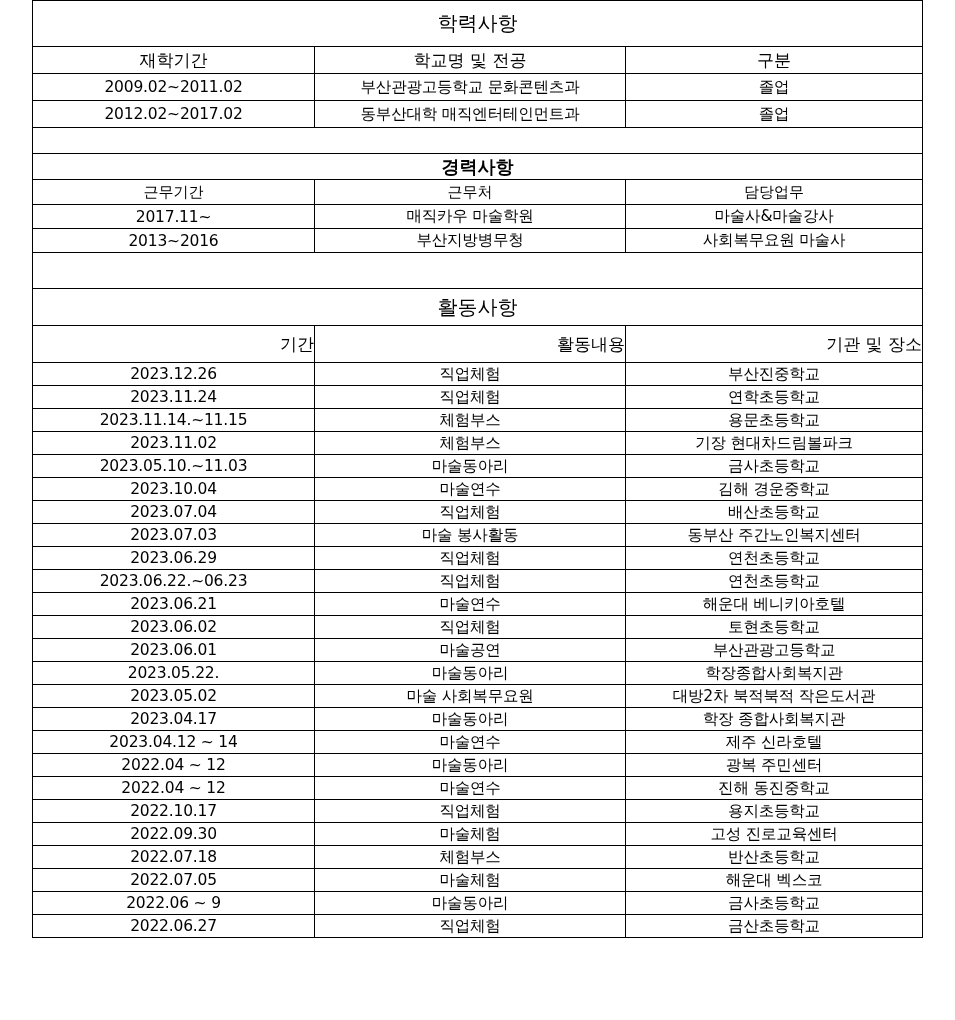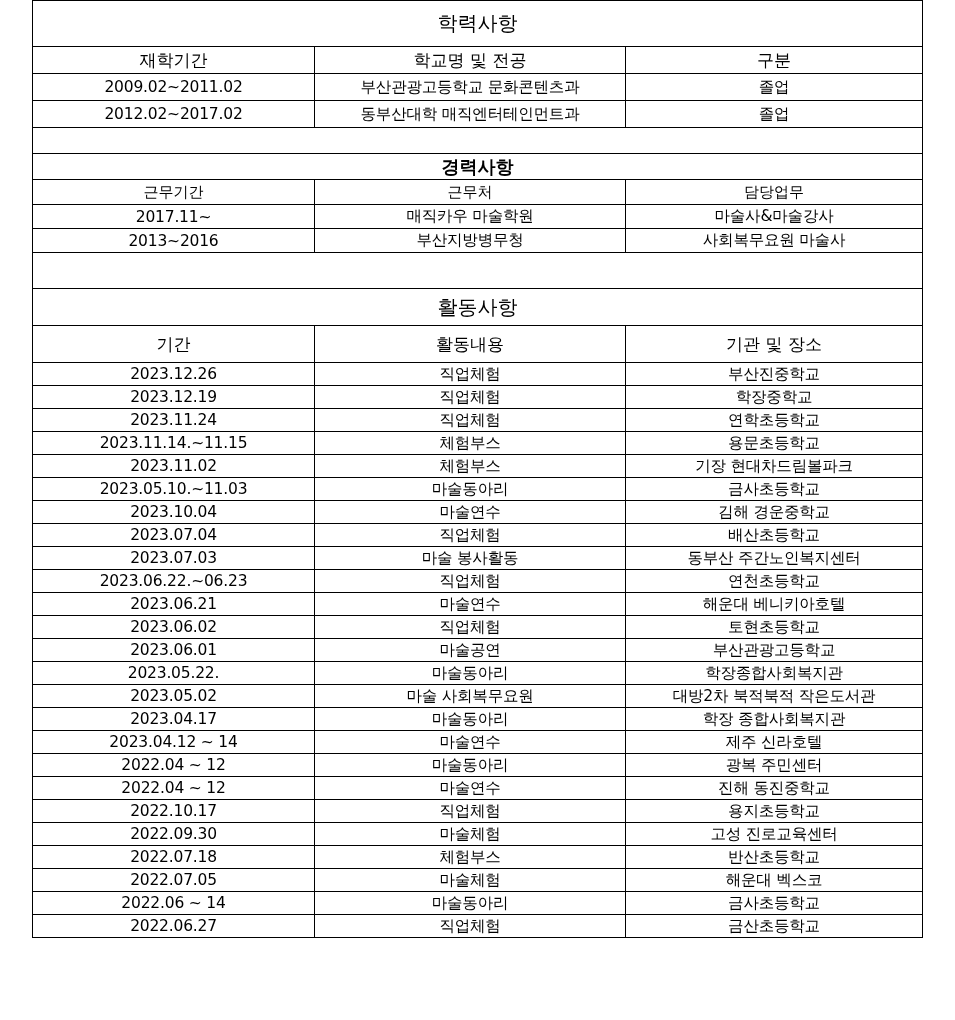--- a/index.html
+++ b/index.html
@@ -17,21 +17,21 @@
     .cell { font-size: 15.5px; letter-spacing: -0.2px; }
     .r-title1 td { height: 45px; }
     .r-hdr1 td { height: 26px; }
     .r-edu td { height: 26px; }
     .r-gap1 td { height: 25px; }
     .r-title2 td { height: 25px; }
     .r-hdr2 td { height: 24px; }
     .r-car td { height: 23px; }
     .r-gap2 td { height: 35px; }
     .r-title3 td { height: 36px; margin-top: 22px; }
-    .r-hdr3 td { height: 36px; }
+    .r-hdr3 td { height: 36px; text-align: right; }
     .r-act td { height: 22px; }
   </style>
 </head>
 <body>
 
 <div class="sheet">
   <table>
     <colgroup>
         <col class="c1">
         <col class="c2">
@@ -90,25 +90,20 @@
         <td class="hdr">기간</td>
         <td class="hdr">활동내용</td>
         <td class="hdr">기관 및 장소</td>
       </tr>
     <tr class="r-act">
           <td class="cell">2023.12.26</td>
           <td class="cell">직업체험</td>
           <td class="cell">부산진중학교</td>
         </tr>
         <tr class="r-act">
-          <td class="cell">2023.12.19</td>
-          <td class="cell">직업체험</td>
-          <td class="cell">학장중학교</td>
-        </tr>
-        <tr class="r-act">
           <td class="cell">2023.11.24</td>
           <td class="cell">직업체험</td>
           <td class="cell">연학초등학교</td>
         </tr>
         <tr class="r-act">
           <td class="cell">2023.11.14.~11.15</td>
           <td class="cell">체험부스</td>
           <td class="cell">용문초등학교</td>
         </tr>
         <tr class="r-act">
@@ -130,20 +125,25 @@
           <td class="cell">2023.07.04</td>
           <td class="cell">직업체험</td>
           <td class="cell">배산초등학교</td>
         </tr>
         <tr class="r-act">
           <td class="cell">2023.07.03</td>
           <td class="cell">마술 봉사활동</td>
           <td class="cell">동부산 주간노인복지센터</td>
         </tr>
         <tr class="r-act">
+          <td class="cell">2023.06.29</td>
+          <td class="cell">직업체험</td>
+          <td class="cell">연천초등학교</td>
+        </tr>
+        <tr class="r-act">
           <td class="cell">2023.06.22.~06.23</td>
           <td class="cell">직업체험</td>
           <td class="cell">연천초등학교</td>
         </tr>
         <tr class="r-act">
           <td class="cell">2023.06.21</td>
           <td class="cell">마술연수</td>
           <td class="cell">해운대 베니키아호텔</td>
         </tr>
         <tr class="r-act">
@@ -200,21 +200,21 @@
           <td class="cell">2022.07.18</td>
           <td class="cell">체험부스</td>
           <td class="cell">반산초등학교</td>
         </tr>
         <tr class="r-act">
           <td class="cell">2022.07.05</td>
           <td class="cell">마술체험</td>
           <td class="cell">해운대 벡스코</td>
         </tr>
         <tr class="r-act">
-          <td class="cell">2022.06 ~ 14</td>
+          <td class="cell">2022.06 ~ 9</td>
           <td class="cell">마술동아리</td>
           <td class="cell">금사초등학교</td>
         </tr>
         <tr class="r-act">
           <td class="cell">2022.06.27</td>
           <td class="cell">직업체험</td>
           <td class="cell">금산초등학교</td>
         </tr>
       </tbody>
   </table>

